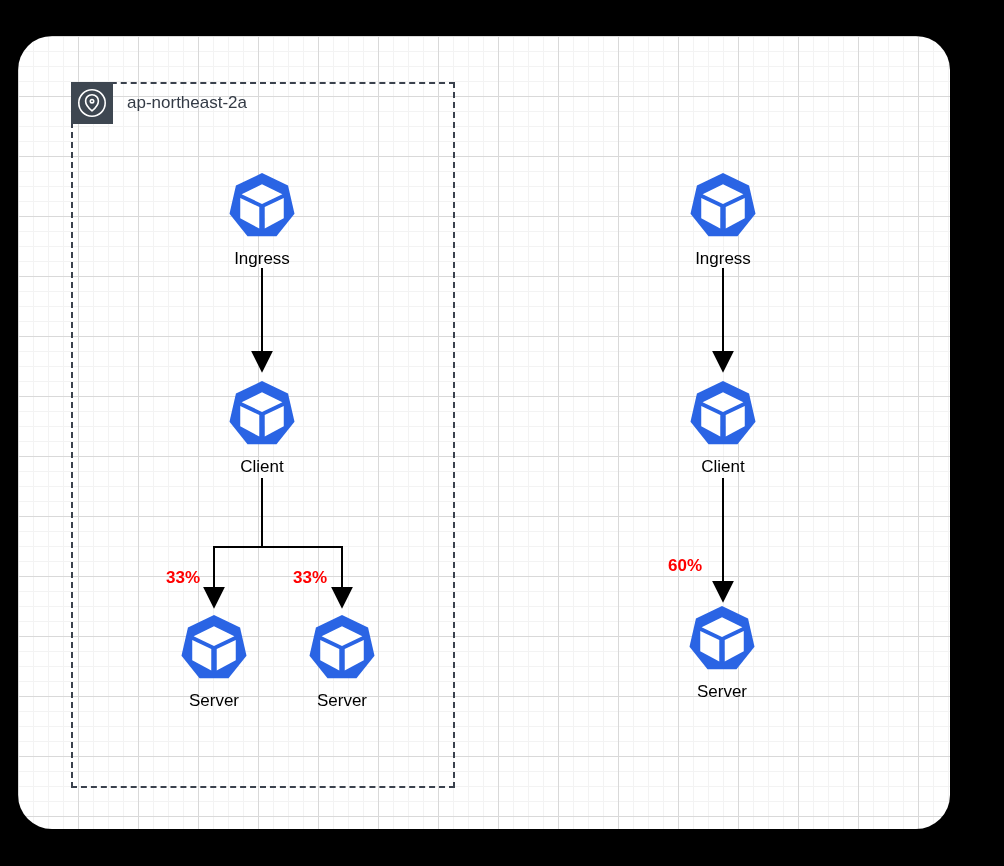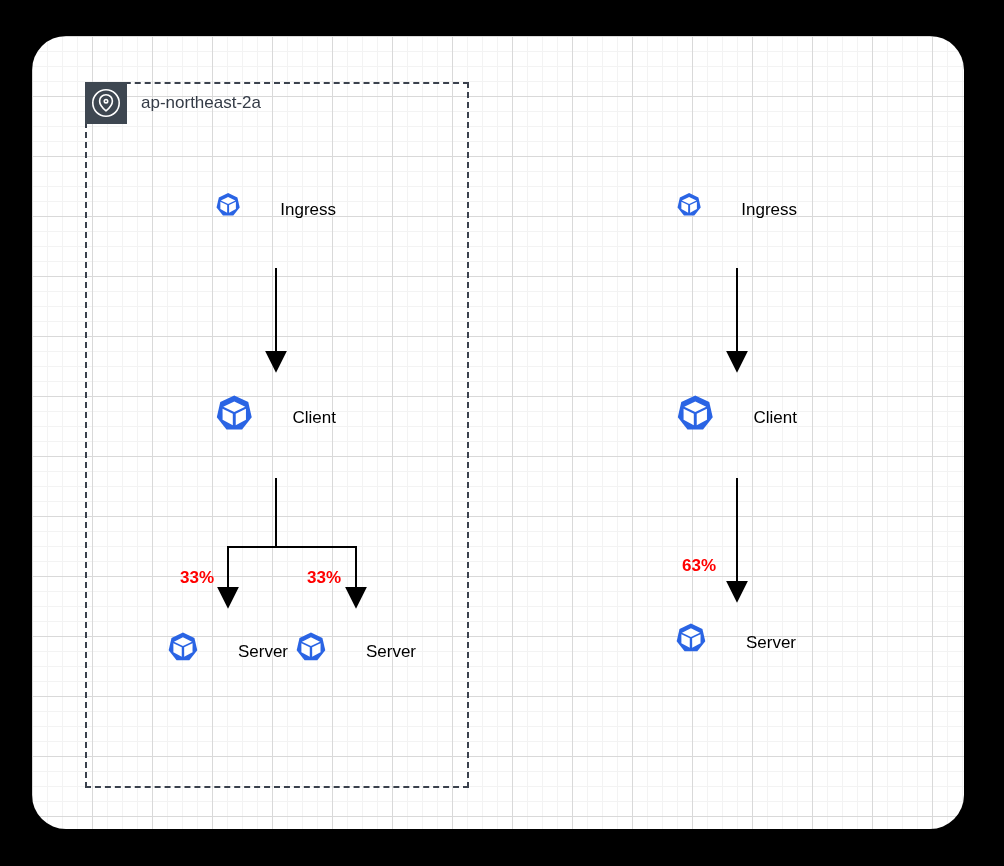--- a/index.html
+++ b/index.html
@@ -17,21 +17,21 @@
   }
   *{box-sizing:border-box;margin:0;padding:0;}
   html,body{width:1004px;height:866px;overflow:hidden;}
   body{
     background:var(--page-bg);
     font-family:"Liberation Sans", sans-serif;
     position:relative;
   }
   .diagram-card{
     position:absolute;
-    left:32px;top:36px;width:932px;height:793px;
+    left:18px;top:36px;width:932px;height:793px;
     background-color:var(--canvas-bg);
     background-image:
       linear-gradient(var(--grid-major) 1px, transparent 1px),
       linear-gradient(90deg, var(--grid-major) 1px, transparent 1px),
       linear-gradient(var(--grid-minor) 1px, transparent 1px),
       linear-gradient(90deg, var(--grid-minor) 1px, transparent 1px);
     background-size:60px 60px,60px 60px,15px 15px,15px 15px;
     border-radius:34px;
     overflow:hidden;
   }
@@ -53,21 +53,21 @@
     flex:0 0 auto;
   }
   .zone-title{
     margin-left:14px;
     font-size:17px;
     color:var(--zone-label-color);
     white-space:nowrap;
   }
   .node{
     position:absolute;width:120px;
-    display:flex;flex-direction:row;align-items:center;gap:40px;
+    display:flex;flex-direction:column;align-items:center;
   }
   .pod-icon{width:68px;height:68px;display:block;}
   .node-label{
     margin-top:11px;
     font-size:17px;
     color:var(--node-label-color);
     text-align:center;
     white-space:nowrap;
   }
   .edges-layer{
@@ -179,15 +179,15 @@
   </div>
   <div class="node pos-c-server">
     <svg class="pod-icon" viewBox="0 0 100 100">
         <use href="#pod-shape"></use>
       </svg>
     <div class="node-label">Server</div>
   </div>
 
   <div class="edge-weight pos-w-a1">33%</div>
   <div class="edge-weight pos-w-a2">33%</div>
-  <div class="edge-weight pos-w-c1">63%</div>
+  <div class="edge-weight pos-w-c1">60%</div>
 
 </div>
 
 </body></html>

